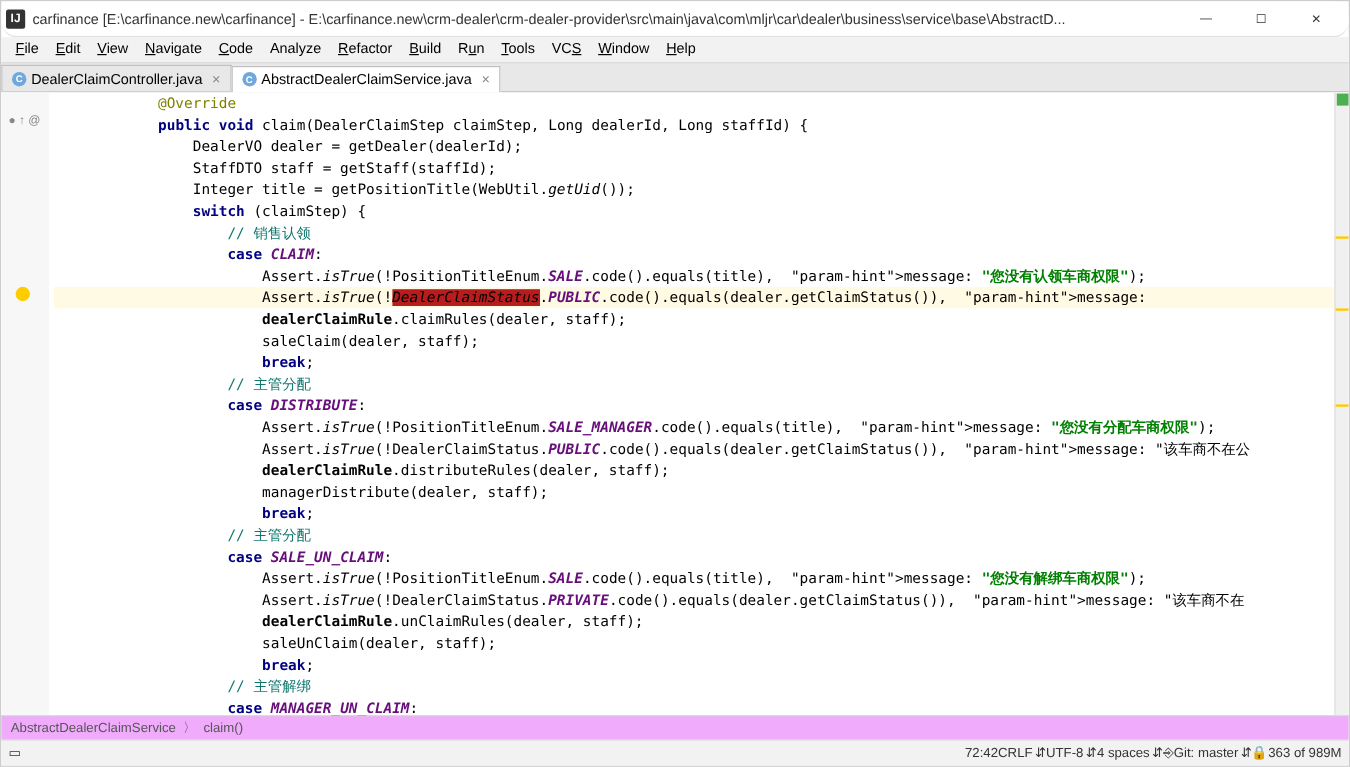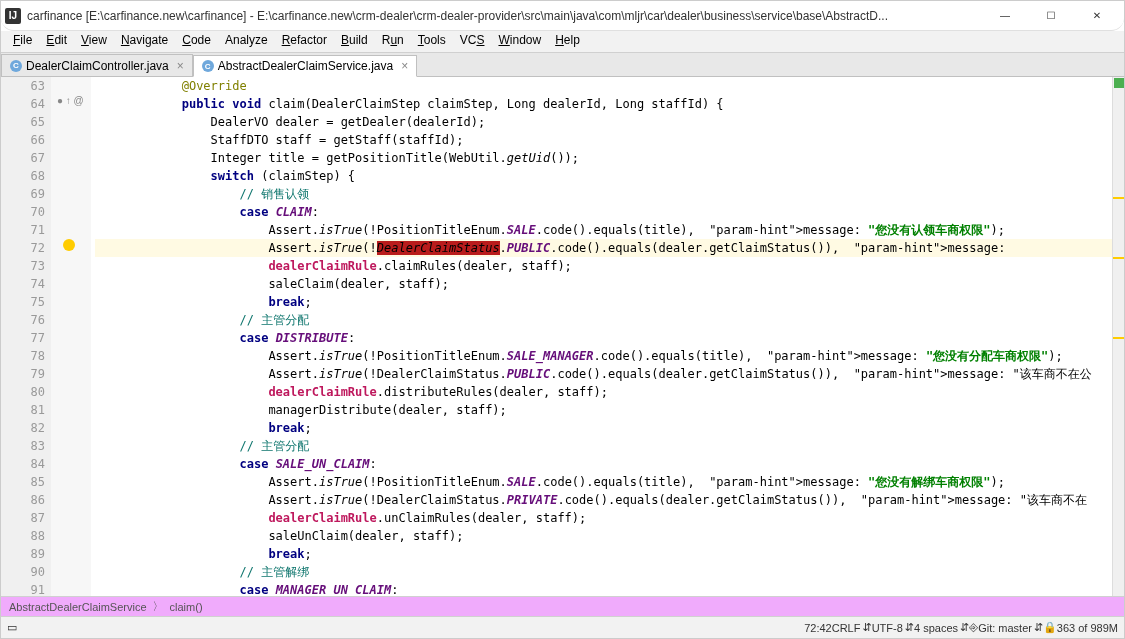--- a/index.html
+++ b/index.html
@@ -21,21 +21,21 @@
 .gutter { width: 50px; background: #f0f0f0; text-align: right; padding-right: 6px; font-family: "Consolas", monospace; font-size: 12px; color: #999; line-height: 18px; padding-top: 0; }
 .gutter-icons { width: 40px; background: #f7f7f7; position: relative; }
 .gutter-icons .bulb { position: absolute; left: 12px; top: 162px; width: 12px; height: 12px; background: #ffcc00; border-radius: 50%; }
 .gutter-icons .anno { position: absolute; left: 6px; top: 18px; font-size: 10px; color: #888; }
 .code { flex: 1; font-family: "Consolas", monospace; font-size: 12px; line-height: 18px; white-space: pre; overflow: hidden; padding-left: 4px; }
 .code .hl-line { background: #fffae3; display: inline-block; width: 100%; }
 .kw { color: #000080; font-weight: bold; }
 .ann { color: #808000; }
 .static-m { font-style: italic; color: #000; }
 .const { color: #660e7a; font-style: italic; font-weight: bold;}
-.field { color: #be185d; font-weight: bold; }
+.field { color: #000000; font-weight: bold; }
 .str { color: #008000; font-weight: bold; }
 .cmt { color: #0f766e; }
 .sel { background: #b91c1c; font-style: italic; }
 .right-strip { width: 12px; background: #f0f0f0; border-left: 1px solid #ddd; position: relative; }
 .right-strip .rtop { width: 10px; height: 10px; background: #4caf50; position: absolute; top: 1px; left: 1px; }
 .right-strip .mark { width: 100%; height: 2px; position: absolute; }
 .breadcrumb { height: 20px; background: #f0abfc; border-top: 1px solid #d0d0d0; display: flex; align-items: center; padding: 0 8px; font-size: 11px; color: #555; gap: 6px; }
 .statusbar { height: 22px; background: #f2f2f2; border-top: 1px solid #d0d0d0; display: flex; align-items: center; padding: 0 6px; font-size: 11px; color: #333; }
 .statusbar .sb-left { display: flex; align-items: center; gap: 6px; }
 .statusbar .sb-right { margin-left: auto; display: flex; align-items: center; }
@@ -77,50 +77,20 @@
     <span class="tab-close">×</span>
   </div>
   <div class="tab active">
     <span class="tab-icon">C</span>
     <span>AbstractDealerClaimService.java</span>
     <span class="tab-close">×</span>
   </div>
 </div>
 
 <div class="editor-area">
-  <div class="gutter" id="gutter" style="white-space: pre;">63
-64
-65
-66
-67
-68
-69
-70
-71
-72
-73
-74
-75
-76
-77
-78
-79
-80
-81
-82
-83
-84
-85
-86
-87
-88
-89
-90
-91
-</div>
   <div class="gutter-icons">
     <span class="anno">● ↑ @</span>
     <span class="bulb"></span>
   </div>
   <div class="code" id="code"><span class="ann">            @Override</span>
             <span class="kw">public</span> <span class="kw">void</span> claim(DealerClaimStep claimStep, Long dealerId, Long staffId) {
                 DealerVO dealer = getDealer(dealerId);
                 StaffDTO staff = getStaff(staffId);
                 Integer title = getPositionTitle(WebUtil.<span class="static-m">getUid</span>());
                 <span class="kw">switch</span> (claimStep) {

